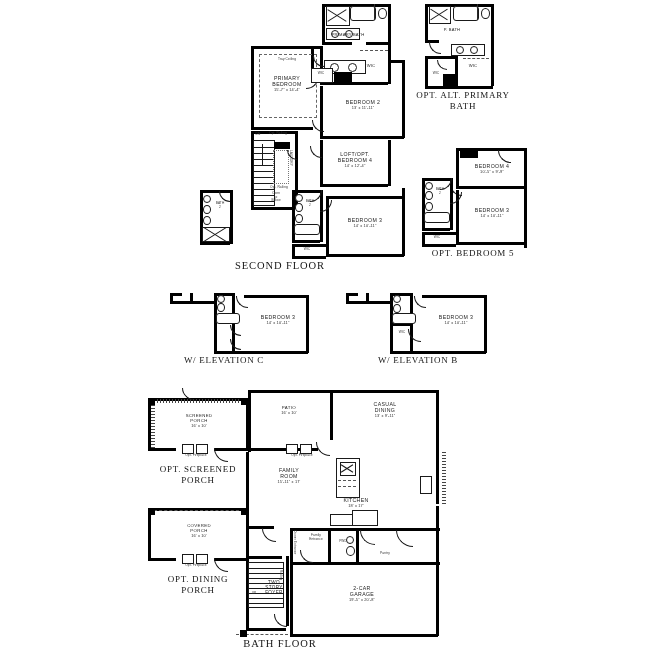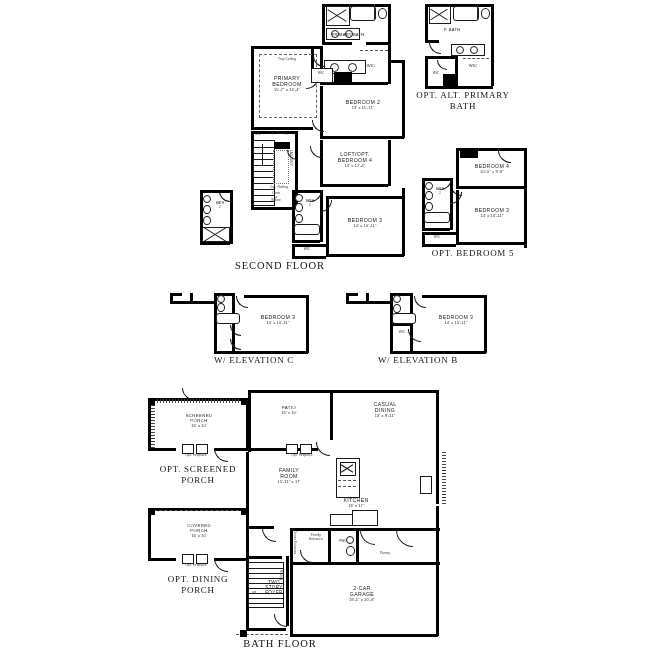--- a/index.html
+++ b/index.html
@@ -335,21 +335,21 @@
     <div class="doorL" style="left:72px;top:42px;width:10px;height:10px;"></div>
     <div class="doorL" style="left:72px;top:56px;width:10px;height:10px;"></div>
 
     <div class="wall v" style="left:148px;top:12px;height:58px;"></div>
     <div class="wall h" style="left:86px;top:12px;width:62px;"></div>
     <div class="doorL" style="left:78px;top:13px;width:11px;height:11px;"></div>
     <div class="rm" style="left:92px;top:32px;width:56px;">
       <div class="rname">BEDROOM 3</div>
       <div class="rdim">14' x 10'-11"</div>
     </div>
-    <div class="caption sm" style="left:36px;top:72px;width:120px;">W/ ELEVATION C</div>
+    <div class="caption sm" style="left:6px;top:72px;width:120px;">W/ ELEVATION C</div>
   </div>
 
   <div class="plan" style="left:340px;top:283px;width:160px;height:80px;">
     <div class="wall h" style="left:6px;top:10px;width:12px;"></div>
     <div class="wall v" style="left:6px;top:10px;height:10px;"></div>
     <div class="wall h" style="left:6px;top:18px;width:46px;"></div>
     <div class="wall v" style="left:26px;top:10px;height:8px;"></div>
     <div class="wall v" style="left:50px;top:10px;height:60px;"></div>
     <div class="wall v" style="left:70px;top:10px;height:60px;"></div>
     <div class="wall h" style="left:50px;top:10px;width:20px;"></div>

